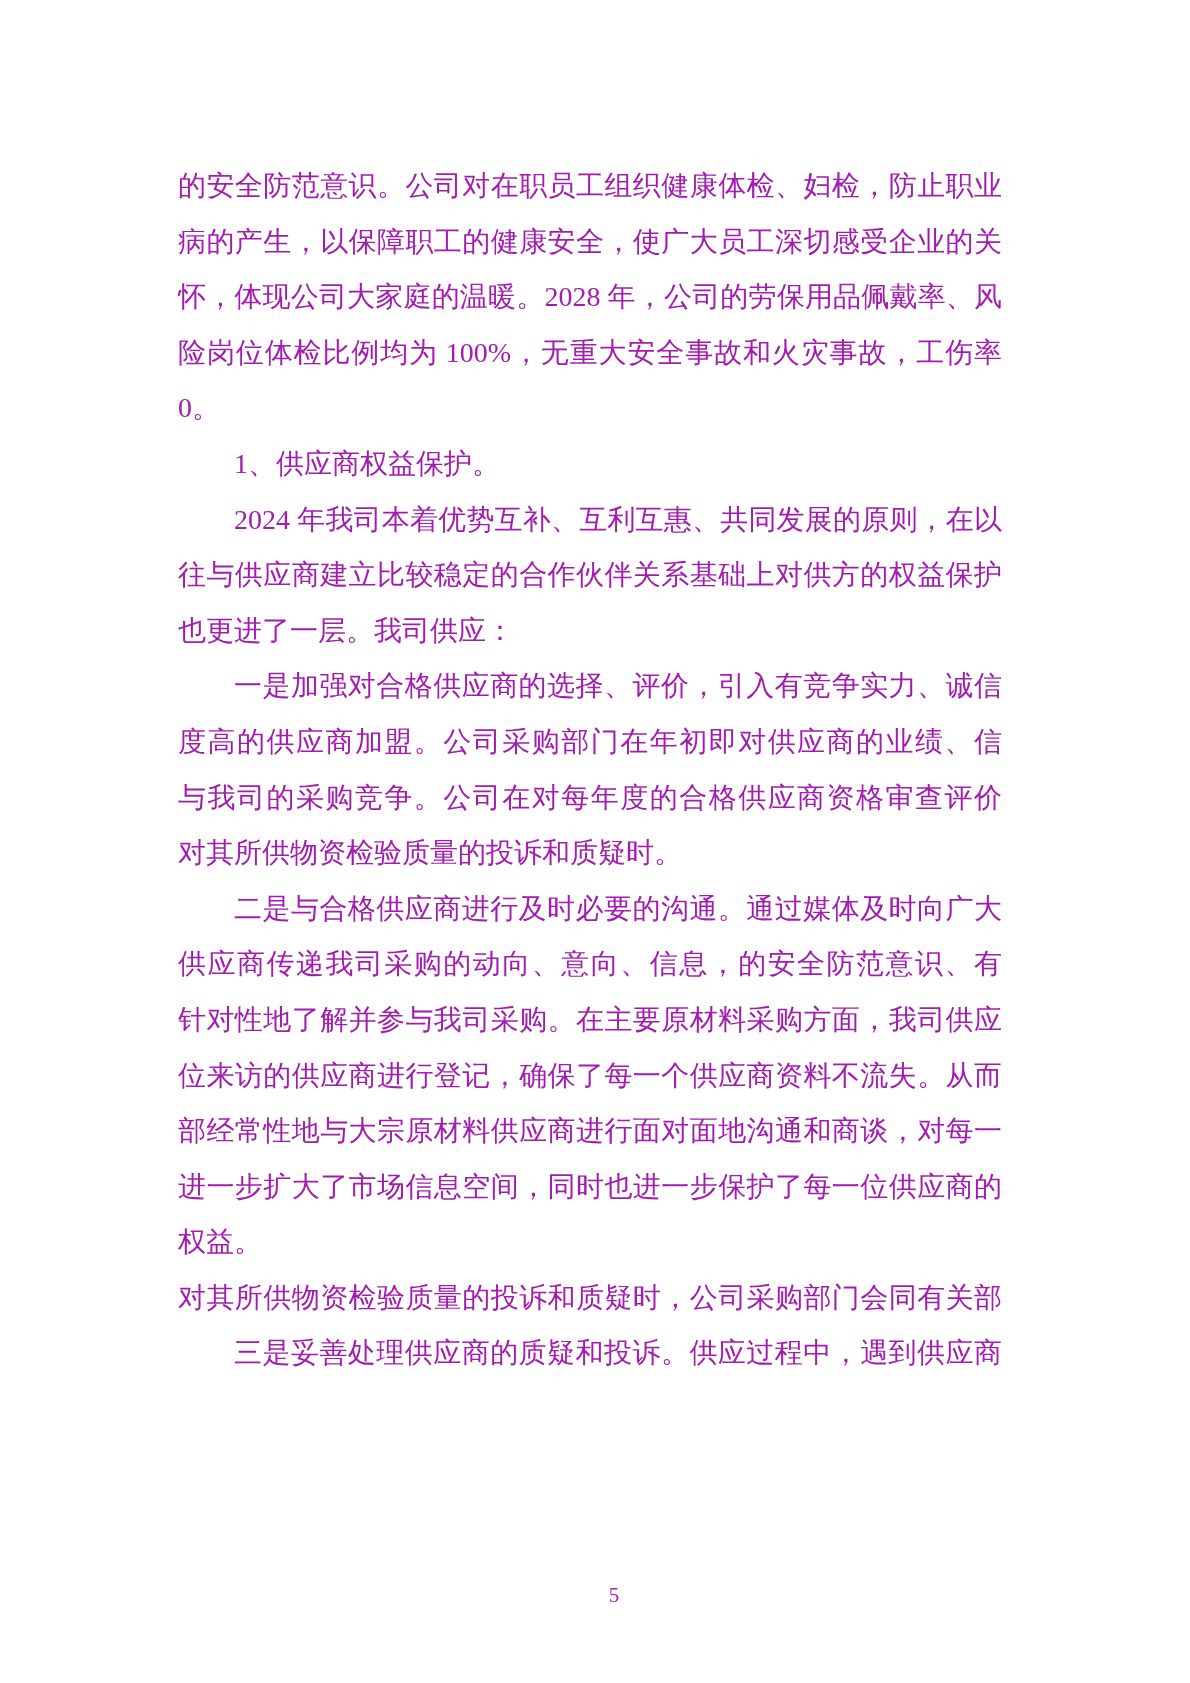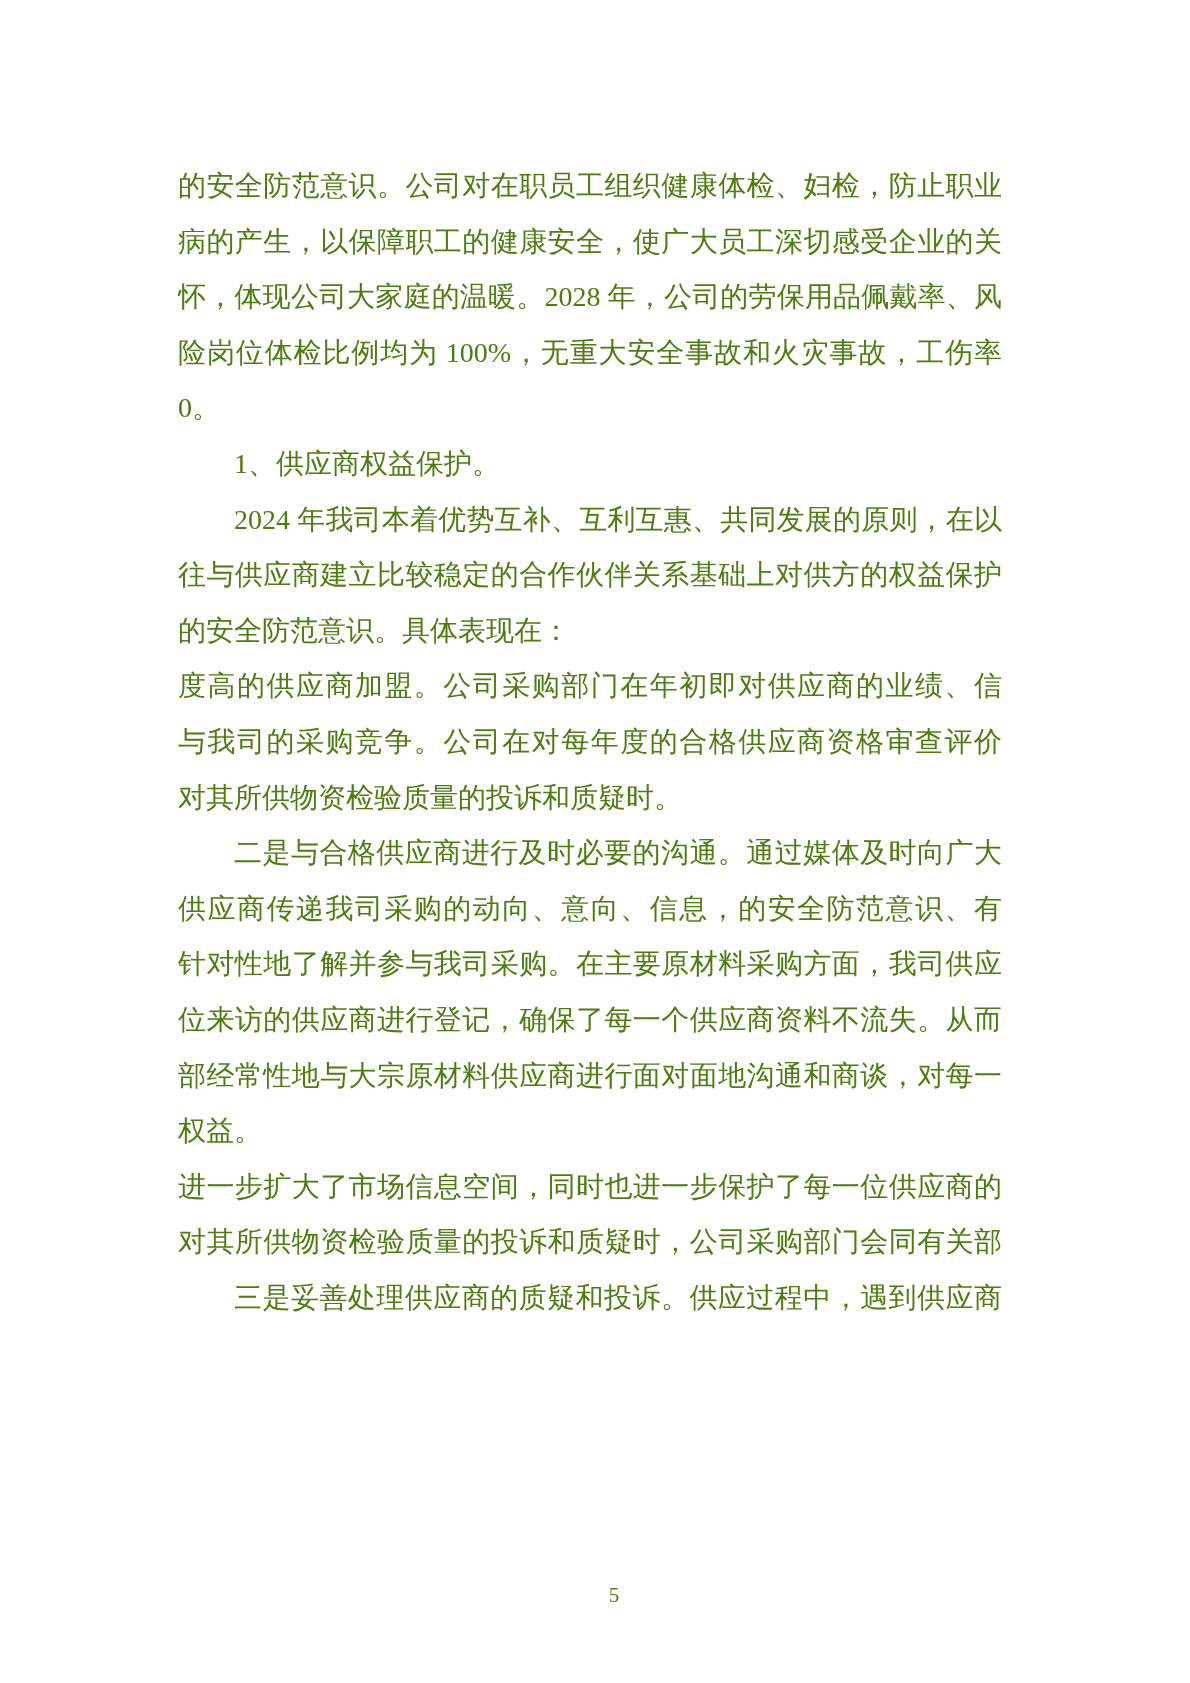--- a/index.html
+++ b/index.html
@@ -5,21 +5,21 @@
   html, body {
     margin: 0;
     padding: 0;
     background: #ffffff;
   }
   .page {
     position: relative;
     width: 1083px;
     height: 1683px;
     background: #ffffff;
-    color: #4d7c0f;
+    color: #a21caf;
     font-family: "Liberation Serif", "DejaVu Serif", serif;
     overflow: hidden;
     border-radius: 7px;
   }
   .text-block {
     position: absolute;
     left: 178px;
     top: 158px;
     width: 824px;
   }
@@ -57,30 +57,31 @@
 <div class="page">
   <div class="text-block">
       <div class="line full">的安全防范意识。公司对在职员工组织健康体检、妇检，防止职业</div>
       <div class="line full">病的产生，以保障职工的健康安全，使广大员工深切感受企业的关</div>
       <div class="line full">怀，体现公司大家庭的温暖。2028 年，公司的劳保用品佩戴率、风</div>
       <div class="line full">险岗位体检比例均为 100%，无重大安全事故和火灾事故，工伤率为</div>
       <div class="line">0。</div>
       <div class="line indent">1、供应商权益保护。</div>
       <div class="line full indent">2024 年我司本着优势互补、互利互惠、共同发展的原则，在以</div>
       <div class="line full">往与供应商建立比较稳定的合作伙伴关系基础上对供方的权益保护</div>
-      <div class="line">的安全防范意识。具体表现在：</div>
+      <div class="line">也更进了一层。我司供应：</div>
+      <div class="line full indent">一是加强对合格供应商的选择、评价，引入有竞争实力、诚信</div>
       <div class="line full">度高的供应商加盟。公司采购部门在年初即对供应商的业绩、信誉、</div>
       <div class="line full">与我司的采购竞争。公司在对每年度的合格供应商资格审查评价时，</div>
       <div class="line">对其所供物资检验质量的投诉和质疑时。</div>
       <div class="line full indent">二是与合格供应商进行及时必要的沟通。通过媒体及时向广大</div>
       <div class="line full">供应商传递我司采购的动向、意向、信息，的安全防范意识、有</div>
       <div class="line full">针对性地了解并参与我司采购。在主要原材料采购方面，我司供应</div>
       <div class="line full">位来访的供应商进行登记，确保了每一个供应商资料不流失。从而</div>
       <div class="line full">部经常性地与大宗原材料供应商进行面对面地沟通和商谈，对每一</div>
+      <div class="line full">进一步扩大了市场信息空间，同时也进一步保护了每一位供应商的</div>
       <div class="line">权益。</div>
-      <div class="line full">进一步扩大了市场信息空间，同时也进一步保护了每一位供应商的</div>
       <div class="line full">对其所供物资检验质量的投诉和质疑时，公司采购部门会同有关部</div>
       <div class="line full indent">三是妥善处理供应商的质疑和投诉。供应过程中，遇到供应商</div>
     </div>
   <div class="footer">
     <span>5</span>
   </div>
 </div>
 
 </body></html>

